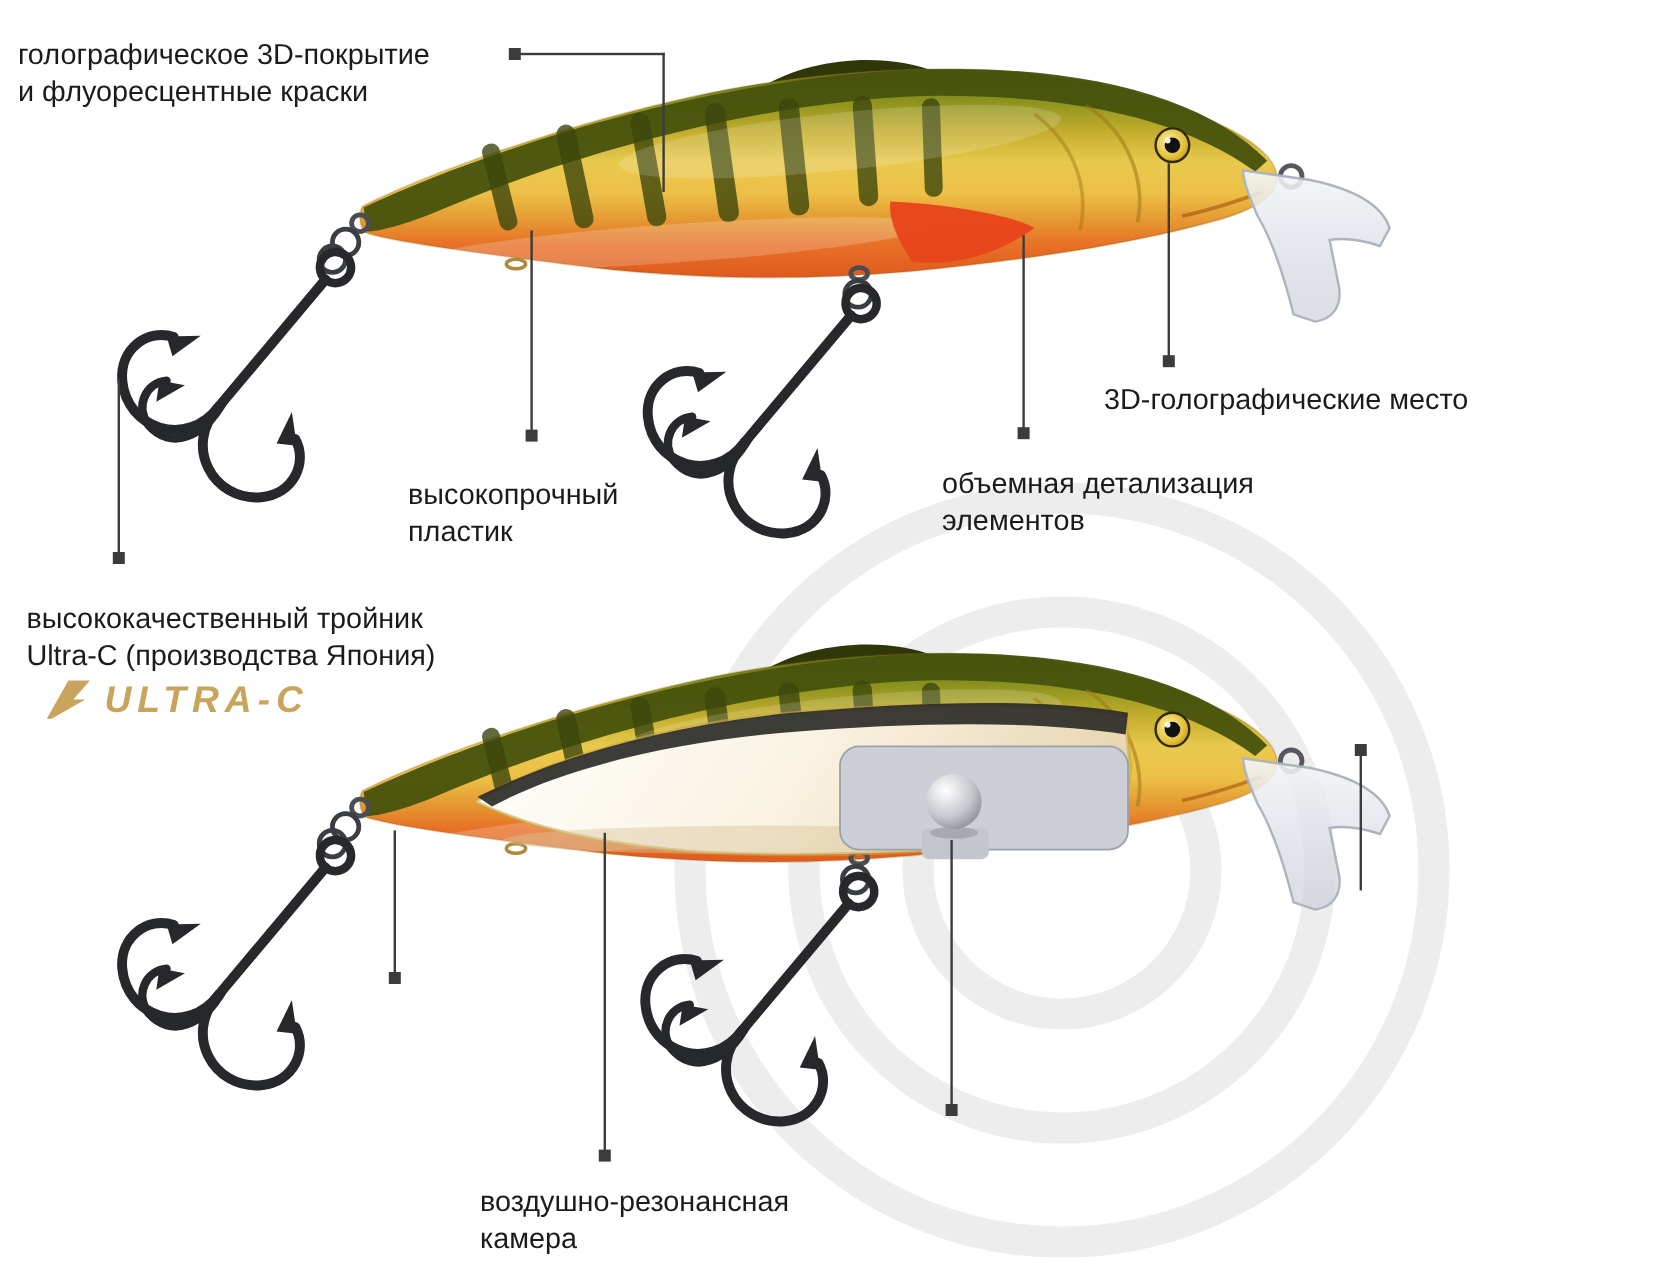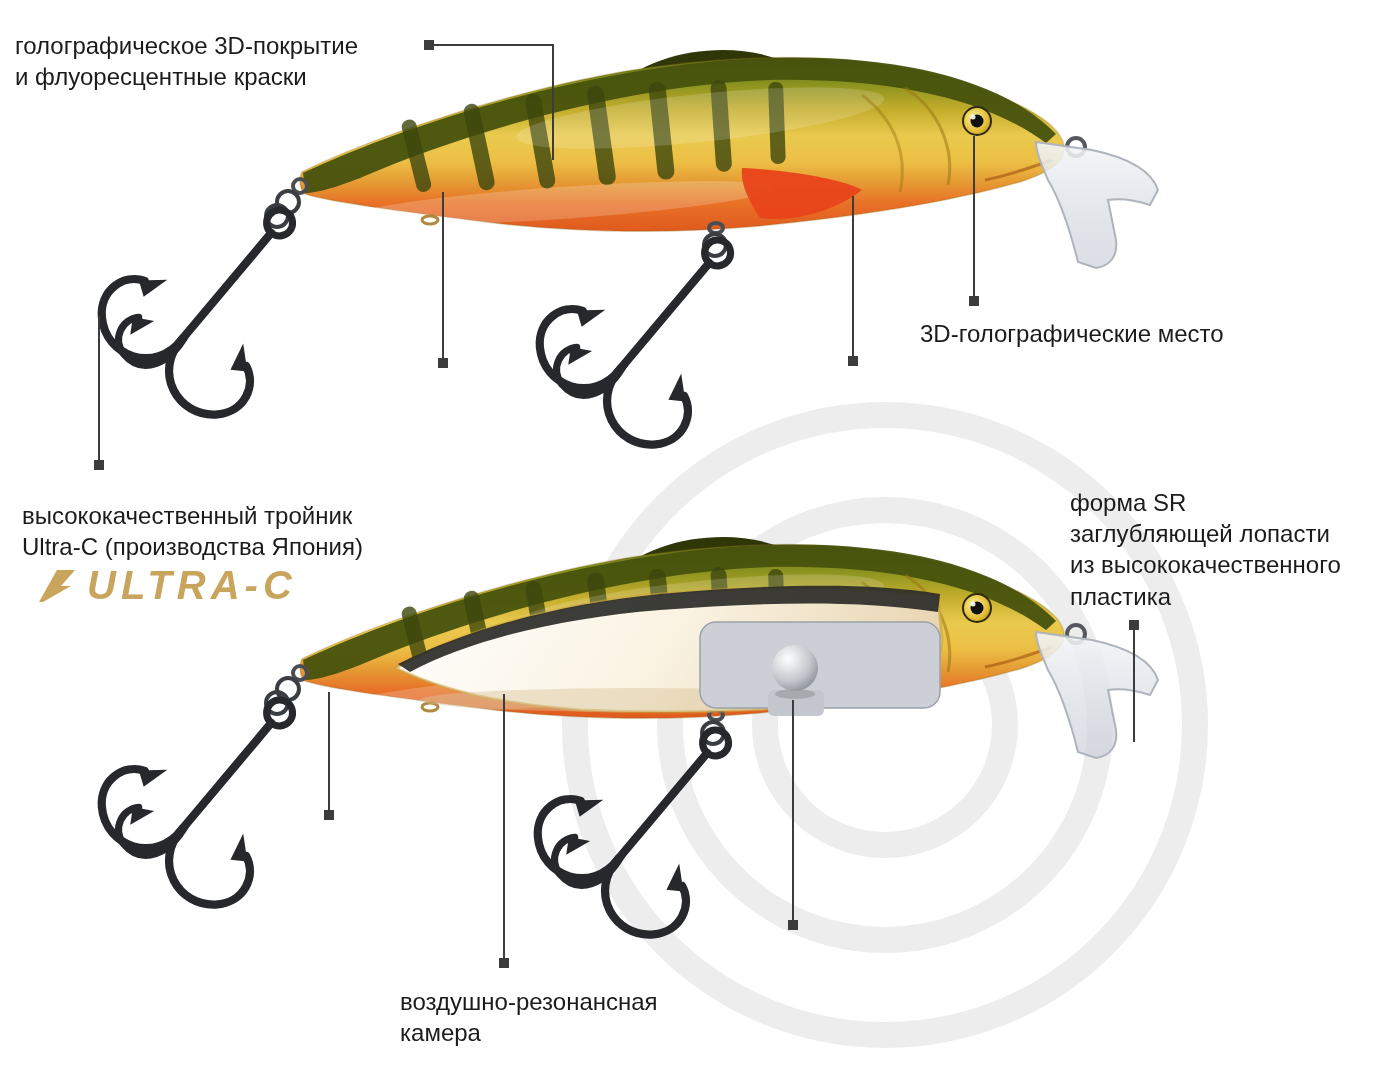--- a/index.html
+++ b/index.html
@@ -9,21 +9,21 @@
   }
   .art{position:absolute;left:0;top:0;}
   .callout{
     position:absolute;font-size:24px;line-height:1.3;color:#1b1b1b;
     white-space:pre-line;
   }
   .cline{position:absolute;background:#3c3c3c;}
   .cmark{position:absolute;width:10px;height:10px;background:#3c3c3c;}
   .logo{
     position:absolute;left:35px;top:563px;display:flex;align-items:center;gap:8px;
-    color:#c9a45c;font-style:italic;font-weight:bold;font-size:40px;letter-spacing:5px;
+    color:#c9a45c;font-style:italic;font-weight:bold;font-size:31px;letter-spacing:5px;
   }
 </style>
 </head>
 <body>
 
 <div class="canvas">
 
   <svg class="art" width="1400" height="1069" viewBox="0 0 1400 1069" xmlns="http://www.w3.org/2000/svg">
     <defs>
       <linearGradient id="bodyGrad" x1="0" y1="0" x2="0" y2="1">
@@ -188,31 +188,31 @@
 
   <div class="cmark" style="left:499px;top:958px"></div>
   <div class="cline" style="left:503px;top:694px;width:2px;height:266px"></div>
 
   <div class="cmark" style="left:788px;top:920px"></div>
   <div class="cline" style="left:792px;top:700px;width:2px;height:222px"></div>
 
   <div class="callout" style="left:15px;top:30px">голографическое 3D-покрытие
 и флуоресцентные краски</div>
 
+  <div class="callout" style="left:340px;top:397px">высокопрочный
+пластик</div>
 
   <div class="callout" style="left:920px;top:318px">3D-голографические место</div>
 
+  <div class="callout" style="left:785px;top:388px">объемная детализация
+элементов</div>
 
   <div class="callout" style="left:22px;top:500px">высококачественный тройник
 Ultra-C (производства Япония)</div>
 
-  <div class="callout" style="left:1070px;top:487px">форма SR
-заглубляющей лопасти
-из высококачественного
-пластика</div>
 
 
   <div class="callout" style="left:400px;top:986px">воздушно-резонансная
 камера</div>
 
 
   <div class="logo">
     <svg width="44" height="40" viewBox="0 0 44 40">
       <polygon points="4,36 22,4 40,4 26,20 36,20 8,36" fill="#c9a45c"></polygon>
     </svg>

